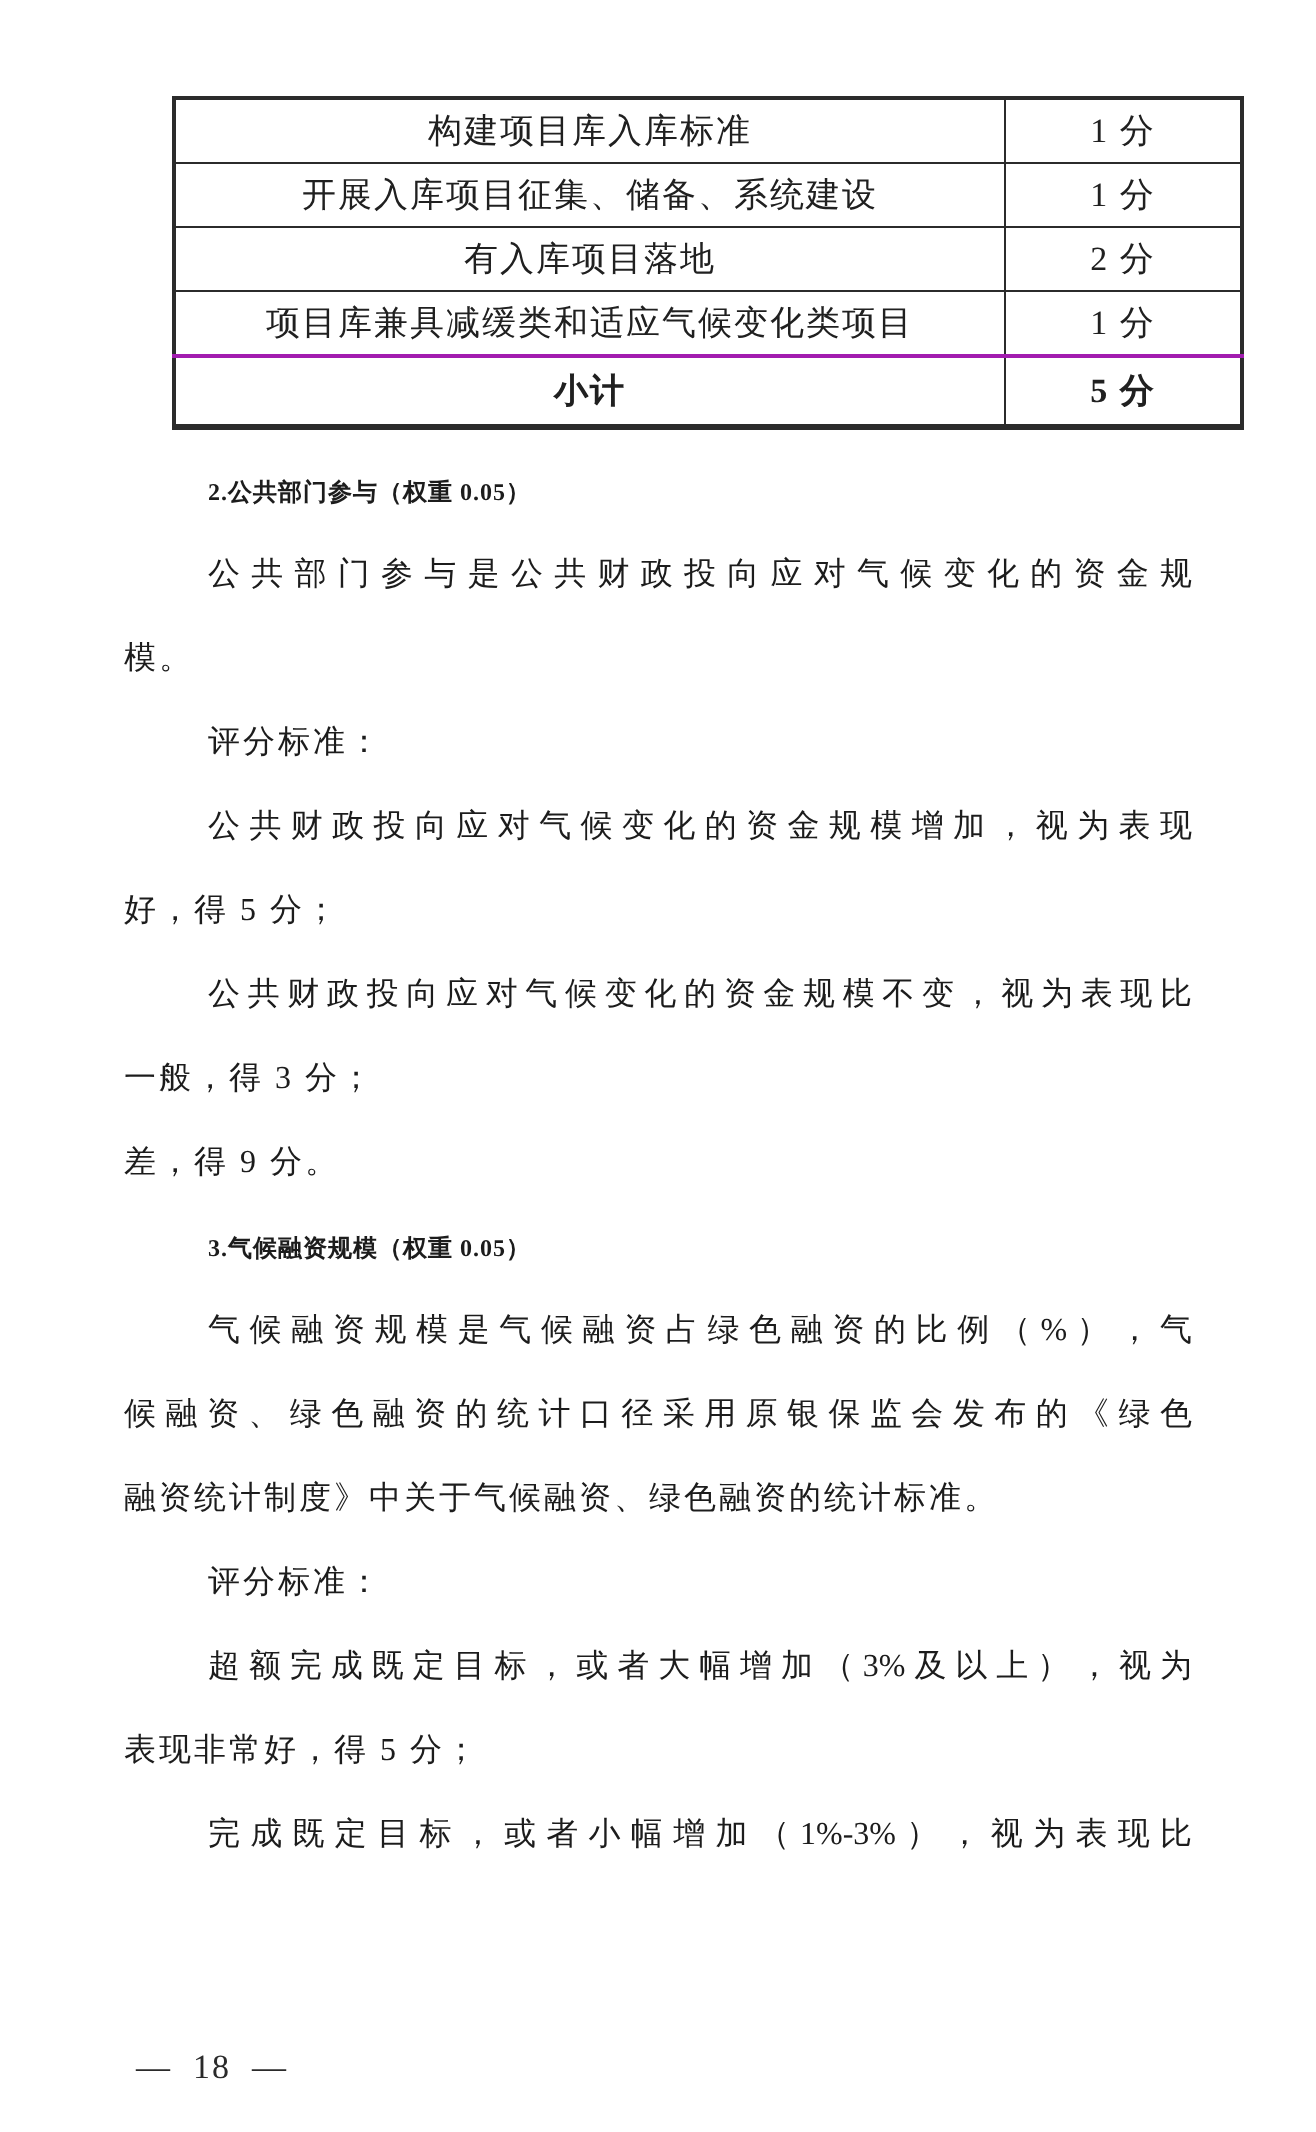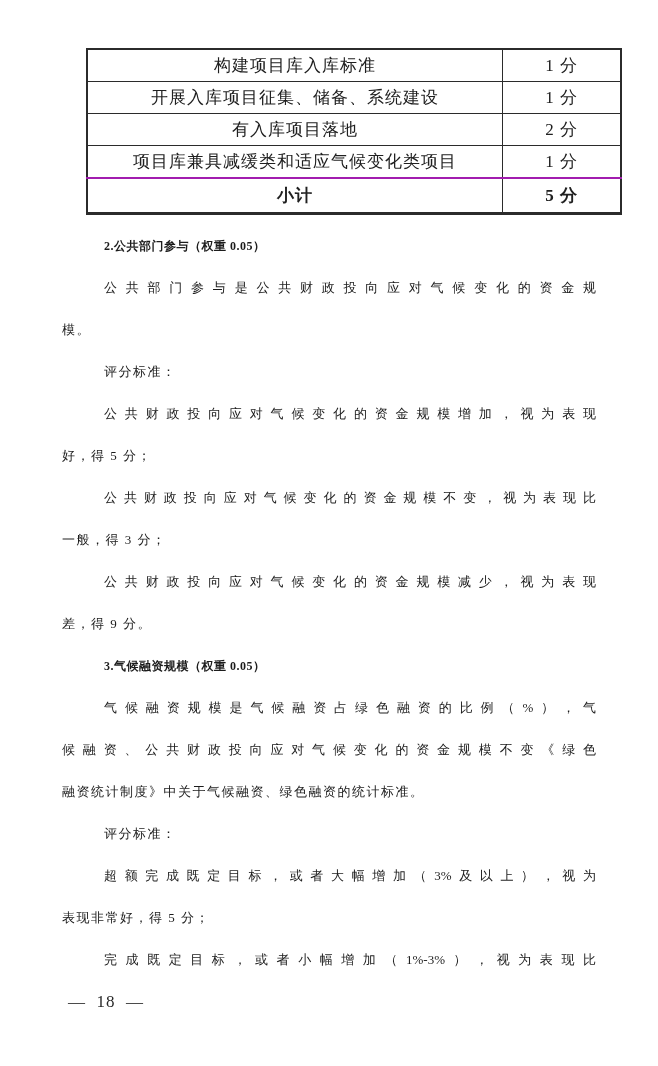--- a/index.html
+++ b/index.html
@@ -49,21 +49,21 @@
   
   .text-block {
     position: absolute;
     left: 62px;
     top: 225px;
     width: 534px;
   }
   .line {
     height: 42px;
     line-height: 42px;
-    font-size: 13px;
+    font-size: 16px;
     letter-spacing: 1.5px;
     white-space: nowrap;
     text-align: left;
   }
   .line.fill {
     white-space: normal;
     text-align: justify;
     text-align-last: justify;
     letter-spacing: 0;
   }
@@ -71,21 +71,21 @@
   .line.heading {
     font-weight: bold;
     font-size: 12px;
     letter-spacing: 0.5px;
   }
 
   
   .footer {
     position: absolute;
     left: 68px;
-    top: 988px;
+    top: 1020px;
     height: 28px;
     line-height: 28px;
     font-size: 17px;
     letter-spacing: 1px;
     color: #2a2a2a;
     white-space: pre;
   }
 </style>
 </head>
 <body>
@@ -120,26 +120,25 @@
   <div class="text-block">
 
     <div class="line heading indent">2.公共部门参与（权重 0.05）</div>
     <div class="line fill indent">公共部门参与是公共财政投向应对气候变化的资金规</div>
     <div class="line">模。</div>
     <div class="line indent">评分标准：</div>
     <div class="line fill indent">公共财政投向应对气候变化的资金规模增加，视为表现</div>
     <div class="line">好，得 5 分；</div>
     <div class="line fill indent">公共财政投向应对气候变化的资金规模不变，视为表现比</div>
     <div class="line">一般，得 3 分；</div>
-    <div class="line fill indent">公共财政投向应对气候变化的资金规模减少，视为表现</div>
     <div class="line">差，得 9 分。</div>
 
     <div class="line heading indent">3.气候融资规模（权重 0.05）</div>
     <div class="line fill indent">气候融资规模是气候融资占绿色融资的比例（%），气</div>
-    <div class="line fill">候融资、公共财政投向应对气候变化的资金规模不变《绿色</div>
+    <div class="line fill">候融资、绿色融资的统计口径采用原银保监会发布的《绿色</div>
     <div class="line">融资统计制度》中关于气候融资、绿色融资的统计标准。</div>
     <div class="line indent">评分标准：</div>
     <div class="line fill indent">超额完成既定目标，或者大幅增加（3%及以上），视为</div>
     <div class="line">表现非常好，得 5 分；</div>
     <div class="line fill indent">完成既定目标，或者小幅增加（1%-3%），视为表现比</div>
 
   </div>
 
   <div class="footer">—  18  —</div>
 

